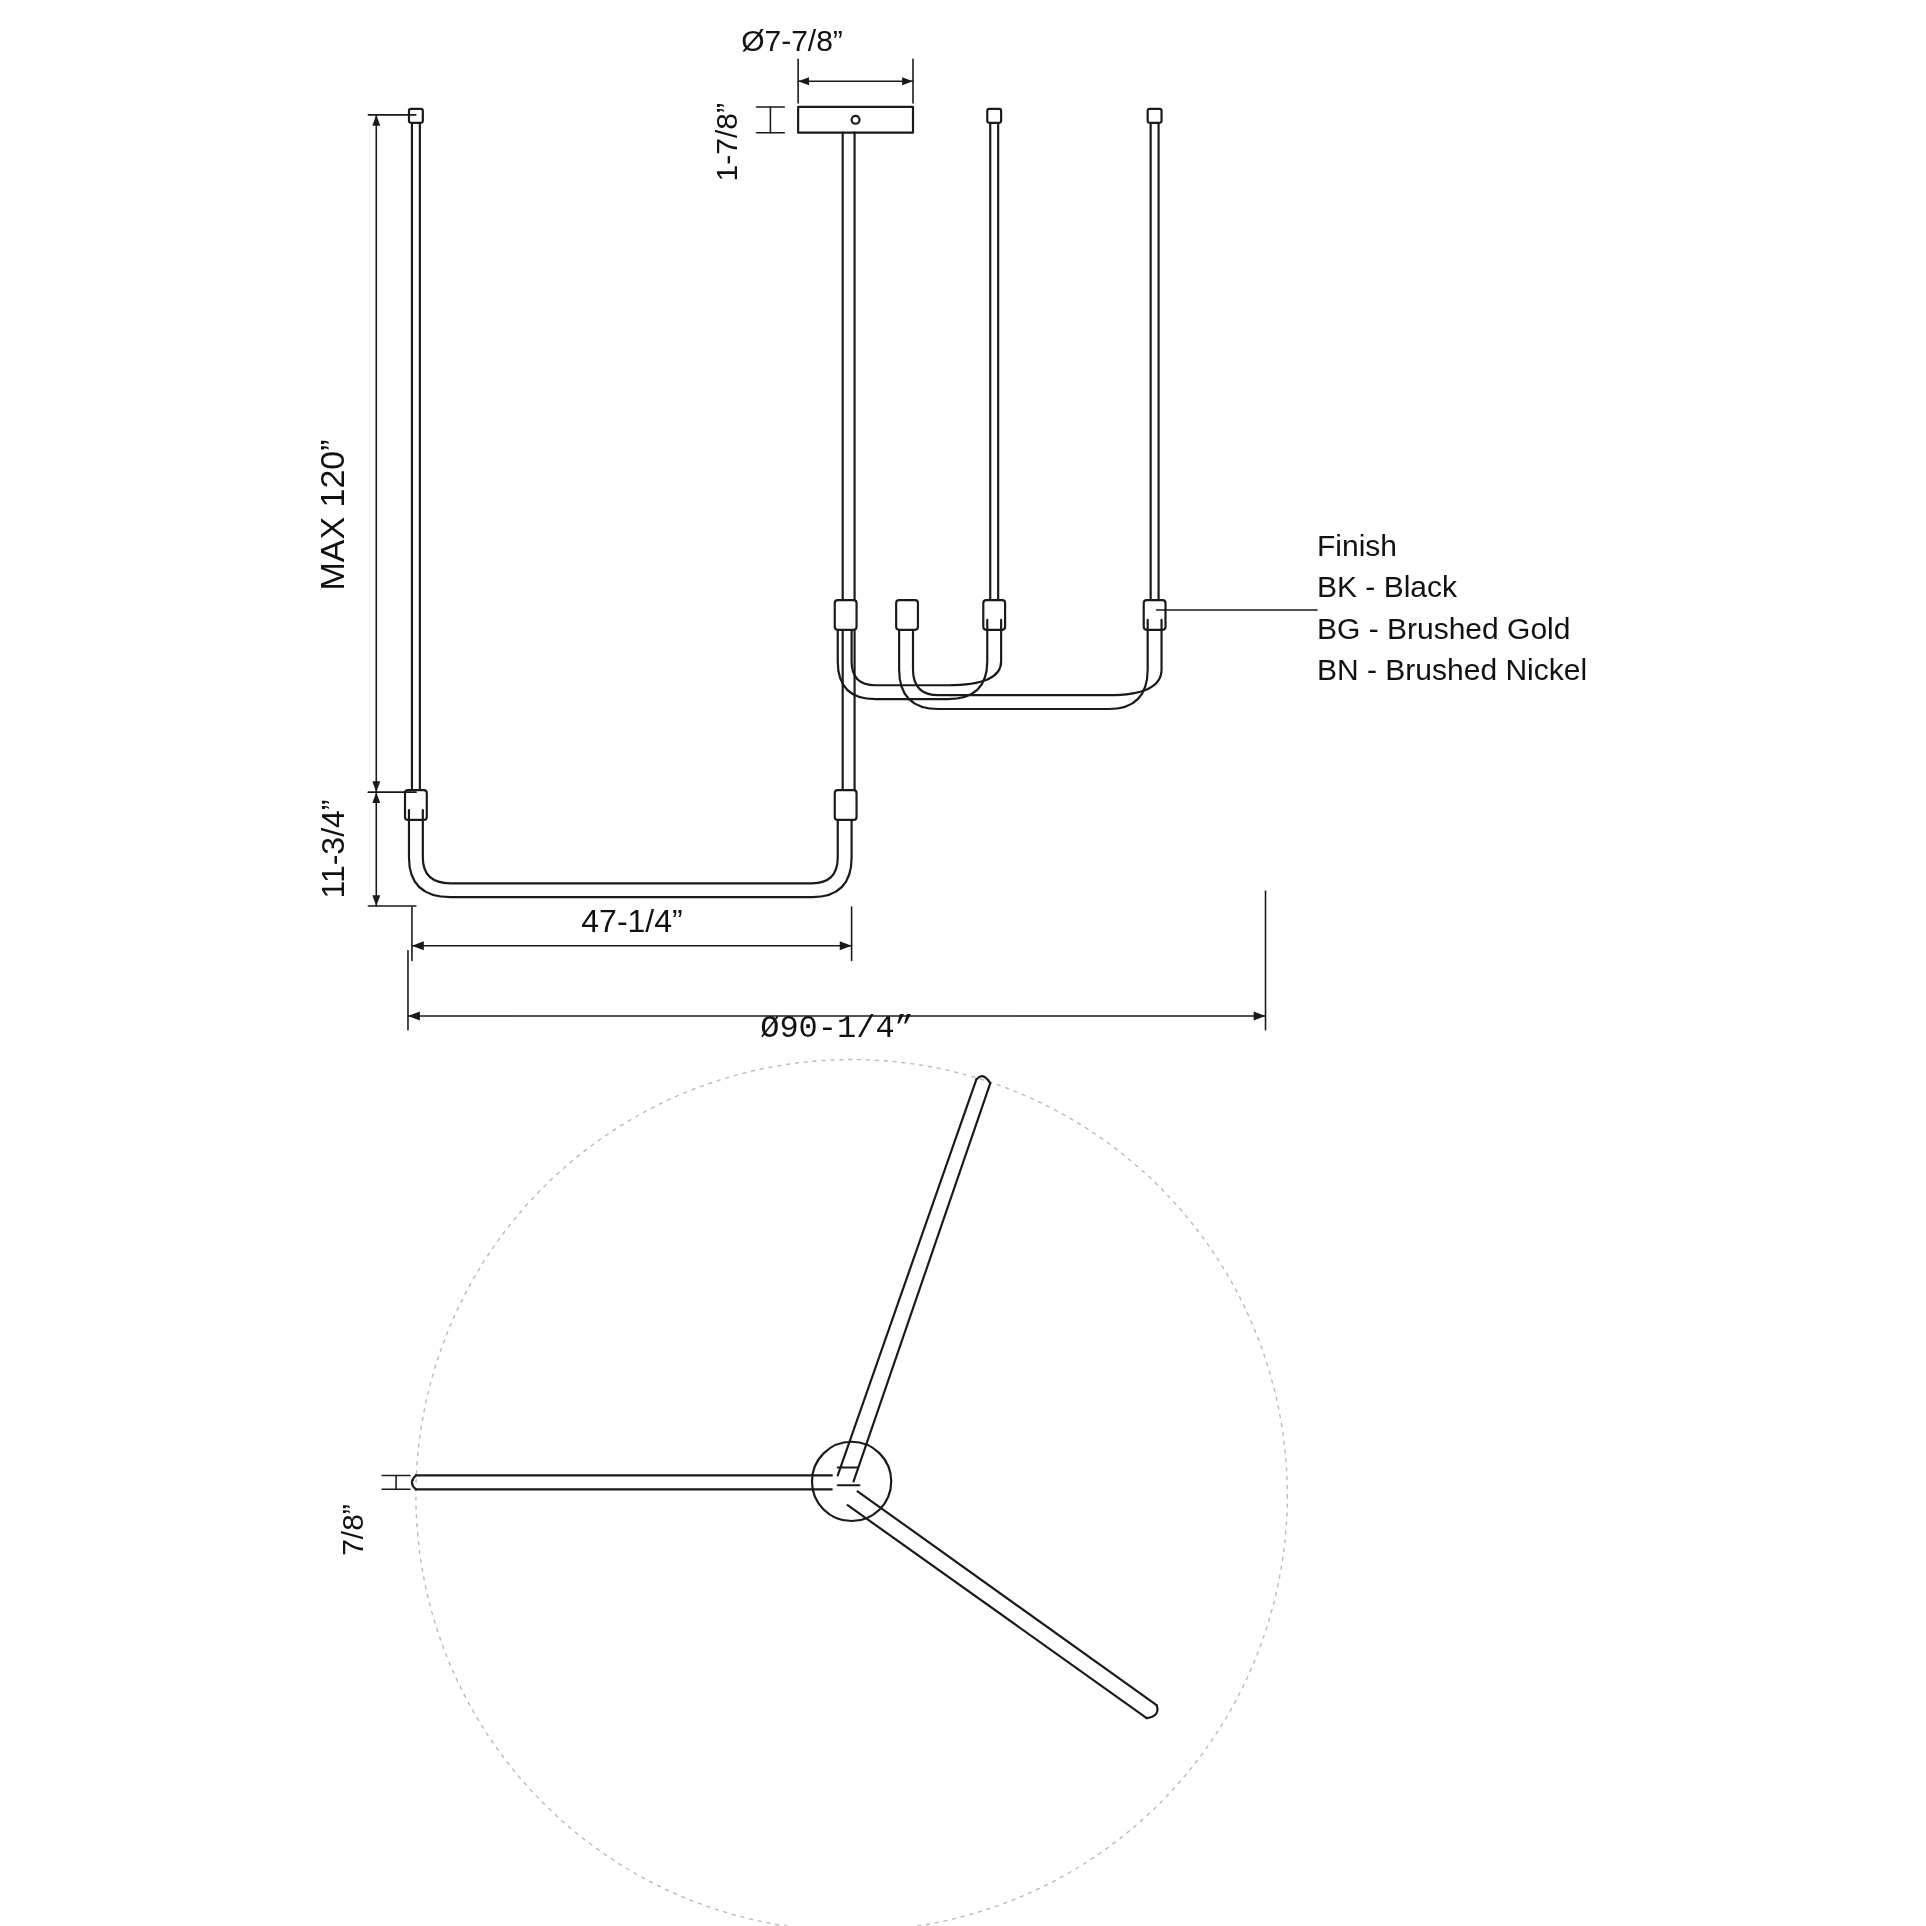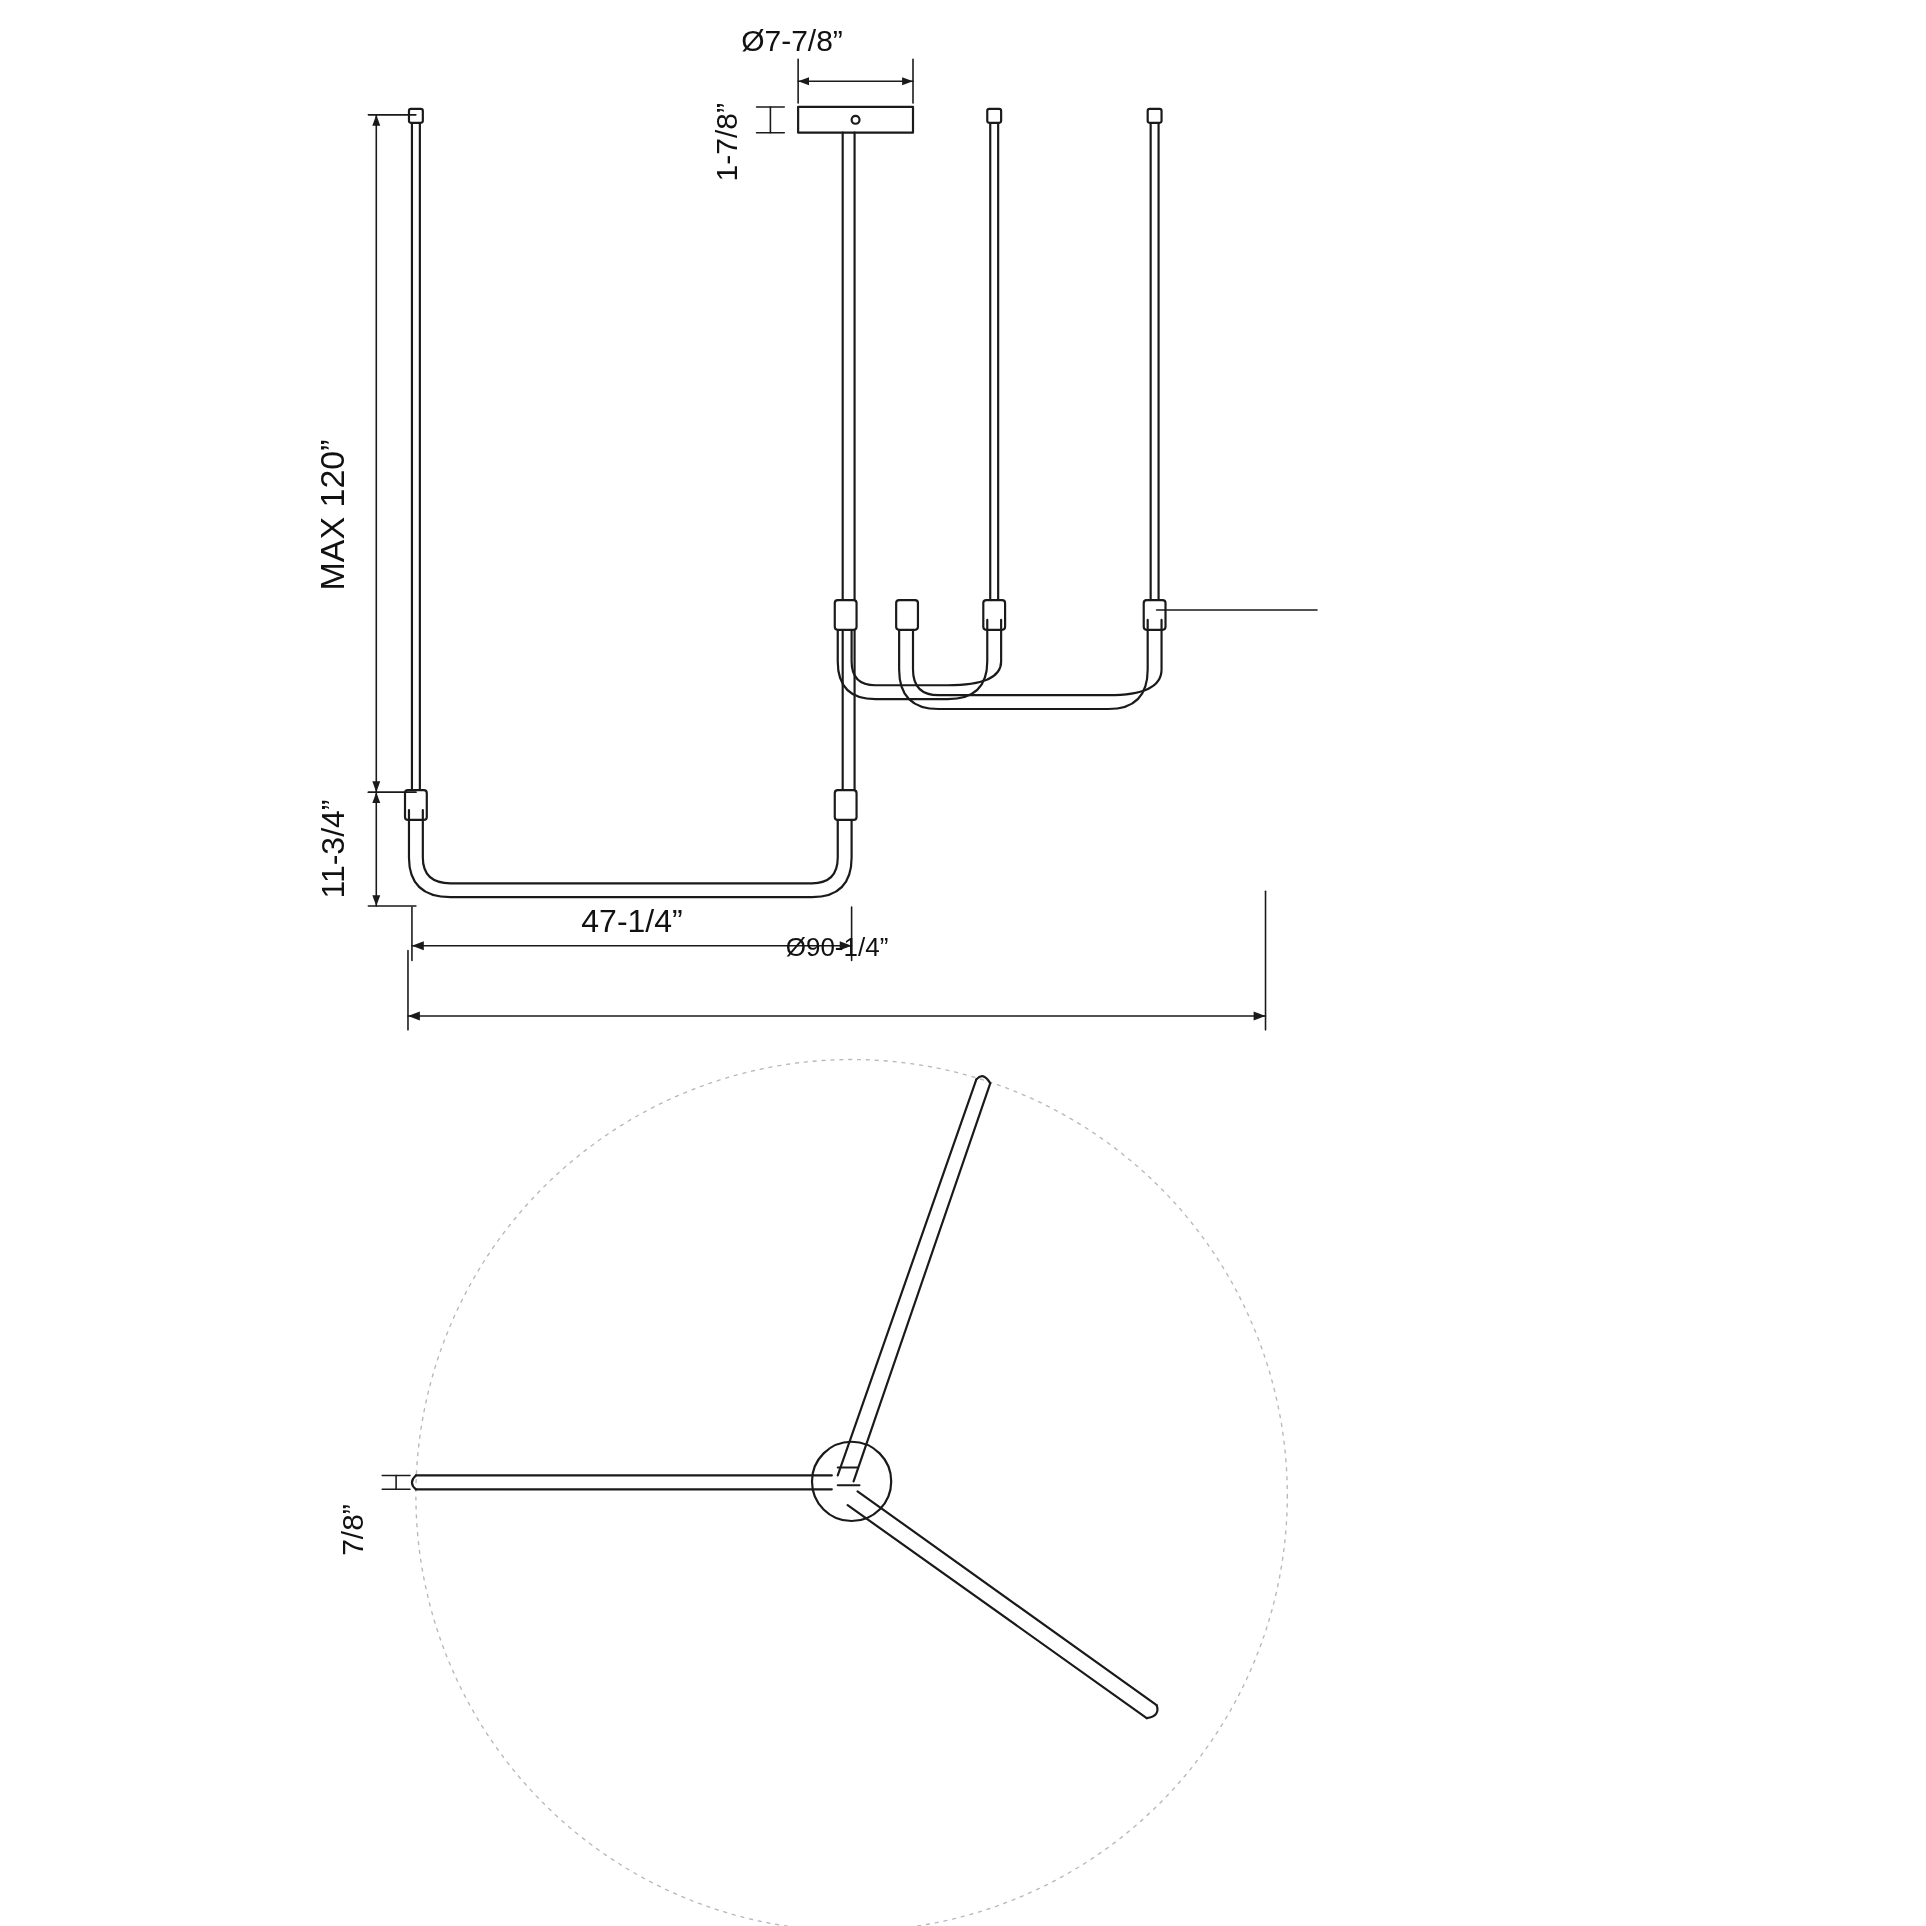--- a/index.html
+++ b/index.html
@@ -148,19 +148,25 @@
   <div class="lbl" style="left:792px;top:24px;font-size:30px;transform:translateX(-50%);">Ø7-7/8”</div>
 
   <div class="lbl vert" style="left:744px;top:103px;font-size:30px;transform:rotate(-90deg) translate(-100%,-100%);">1-7/8”</div>
 
   <div class="lbl vert" style="left:352px;top:515px;font-size:34px;transform:rotate(-90deg) translate(-50%,-100%);">MAX 120”</div>
 
   <div class="lbl vert" style="left:352px;top:849px;font-size:32px;transform:rotate(-90deg) translate(-50%,-100%);">11-3/4”</div>
 
   <div class="lbl" style="left:632px;top:903px;font-size:32px;transform:translateX(-50%);">47-1/4”</div>
 
-  <div class="lbl" style="left:837px;top:932px;font-size:26px;transform:translateX(-50%);">Ø90-1/4”</div>
+  <div class="lbl" style="left:837px;top:1010px;font-size:32px;transform:translateX(-50%);font-family:Liberation Mono, monospace;">Ø90-1/4”</div>
 
   <div class="lbl vert" style="left:370px;top:1530px;font-size:30px;transform:rotate(-90deg) translate(-50%,-100%);">7/8”</div>
 
+  <div class="finish-block">
+    <div>Finish</div>
+    <div>BK - Black</div>
+    <div>BG - Brushed Gold</div>
+    <div>BN - Brushed Nickel</div>
+  </div>
 
 </div>
 
 
 </body></html>

